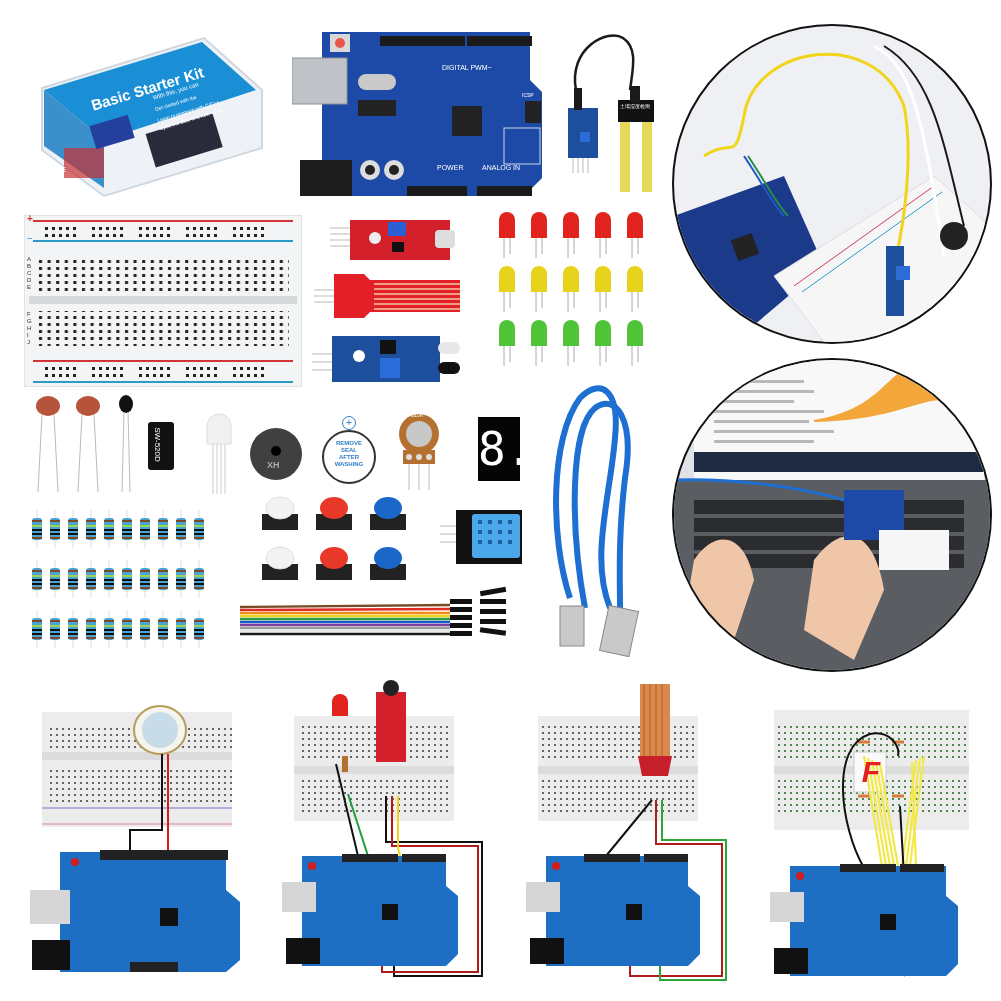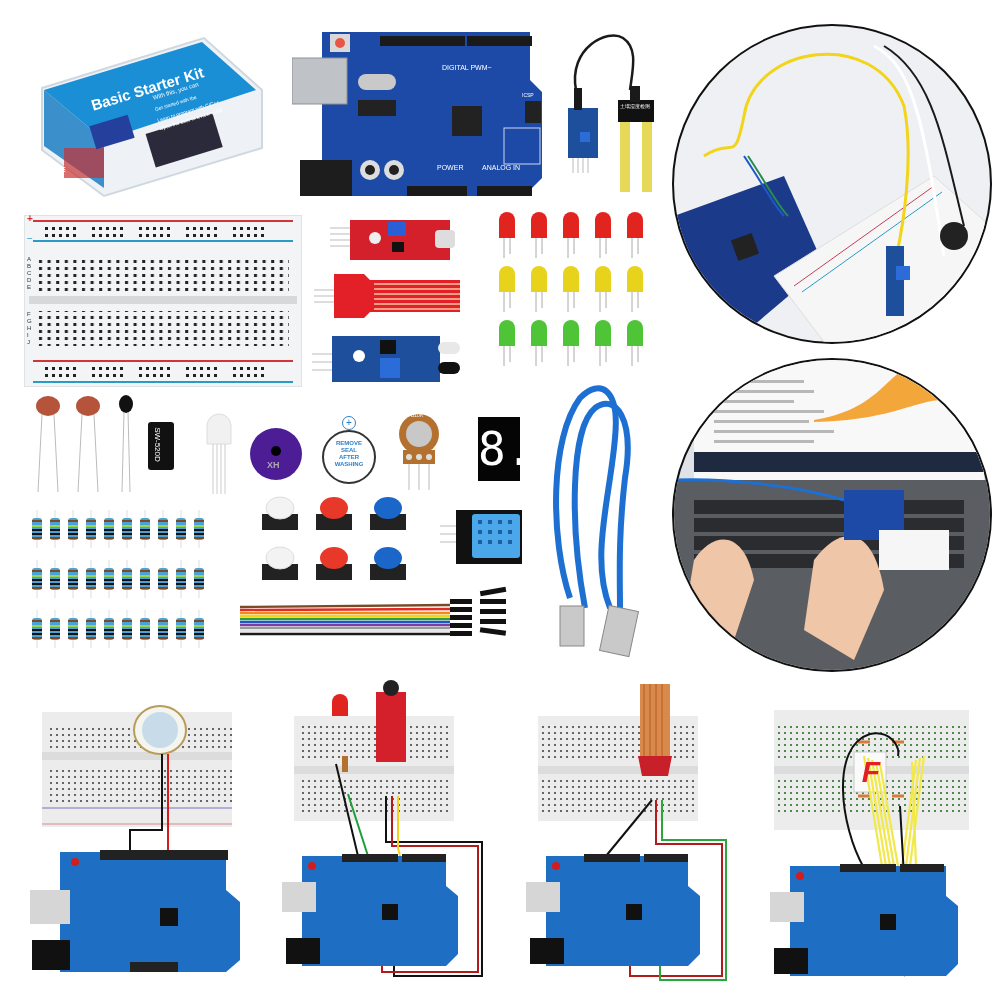--- a/index.html
+++ b/index.html
@@ -272,21 +272,21 @@
   <svg width="28" height="82">
       <path d="M2 14 a12 12 0 0 1 24 0 v18 h-24z" fill="#f1f1f1" stroke="#ddd"></path>
       <g stroke="#ccc">
         <line x1="8" y1="32" x2="8" y2="82"></line>
         <line x1="12" y1="32" x2="12" y2="82"></line>
         <line x1="16" y1="32" x2="16" y2="82"></line>
         <line x1="20" y1="32" x2="20" y2="82"></line>
       </g>
     </svg>
 </div>
-<div class="abs" style="left:250px;top:428px;width:52px;height:52px;background:#4c1d95;border-radius:50%;">
+<div class="abs" style="left:250px;top:428px;width:52px;height:52px;background:#404040;border-radius:50%;">
   <div style="position:absolute;left:21px;top:18px;width:10px;height:10px;background:#000;border-radius:50%;"></div>
   <div class="abs" style="left:17px;top:32px;color:#aaa;font-size:9px;font-weight:bold;">XH</div>
 </div>
 <div class="abs" style="left:322px;top:430px;width:50px;height:50px;background:#fff;border:2px solid #333;border-radius:50%;">
   <div class="abs" style="left:18px;top:-16px;width:12px;height:12px;border:1.5px solid #2d7fc7;border-radius:50%;color:#2d7fc7;font-size:10px;line-height:11px;text-align:center;">+</div>
   <div class="abs" style="left:0;top:8px;width:50px;text-align:center;color:#2d7fc7;font-size:6px;line-height:7px;font-weight:bold;">
     <div>REMOVE</div>
       <div>SEAL</div>
       <div>AFTER</div>
       <div>WASHING</div>

